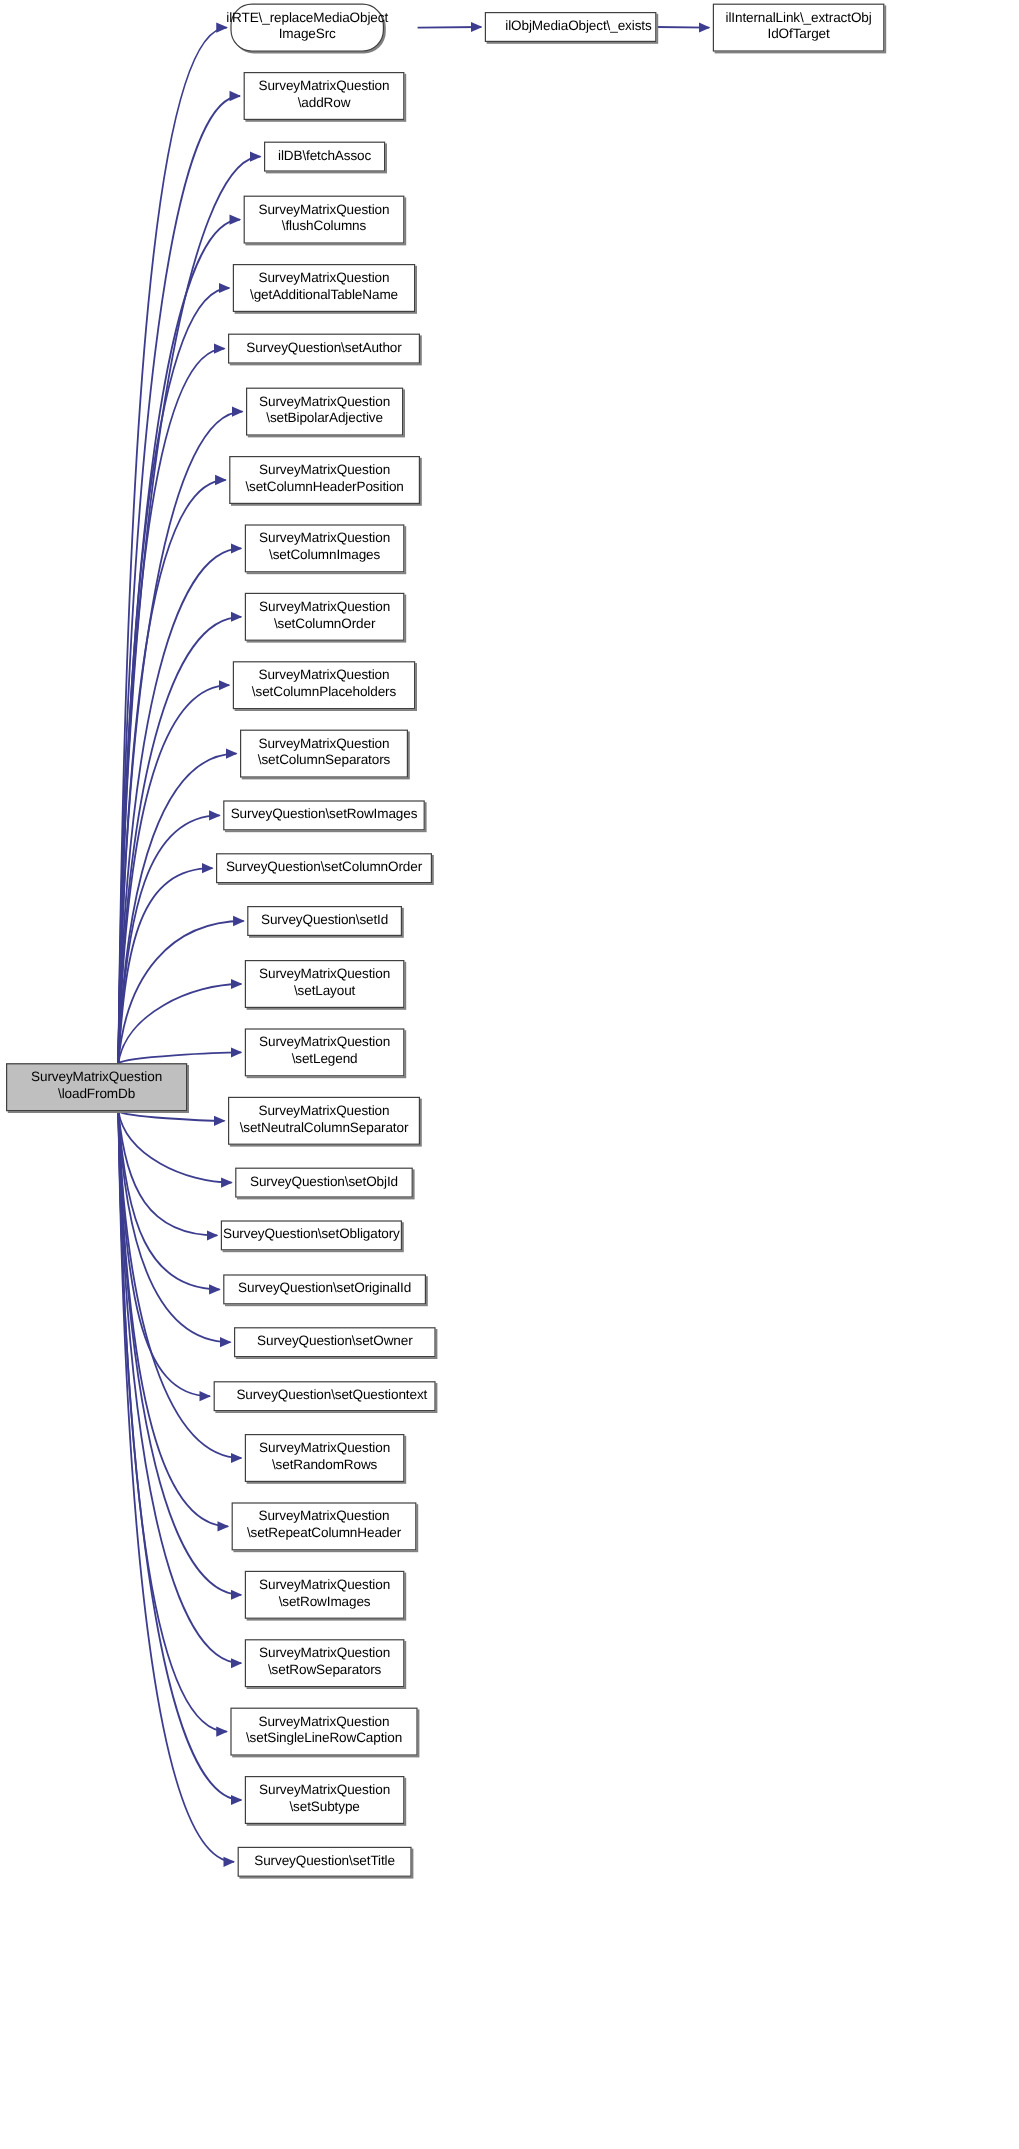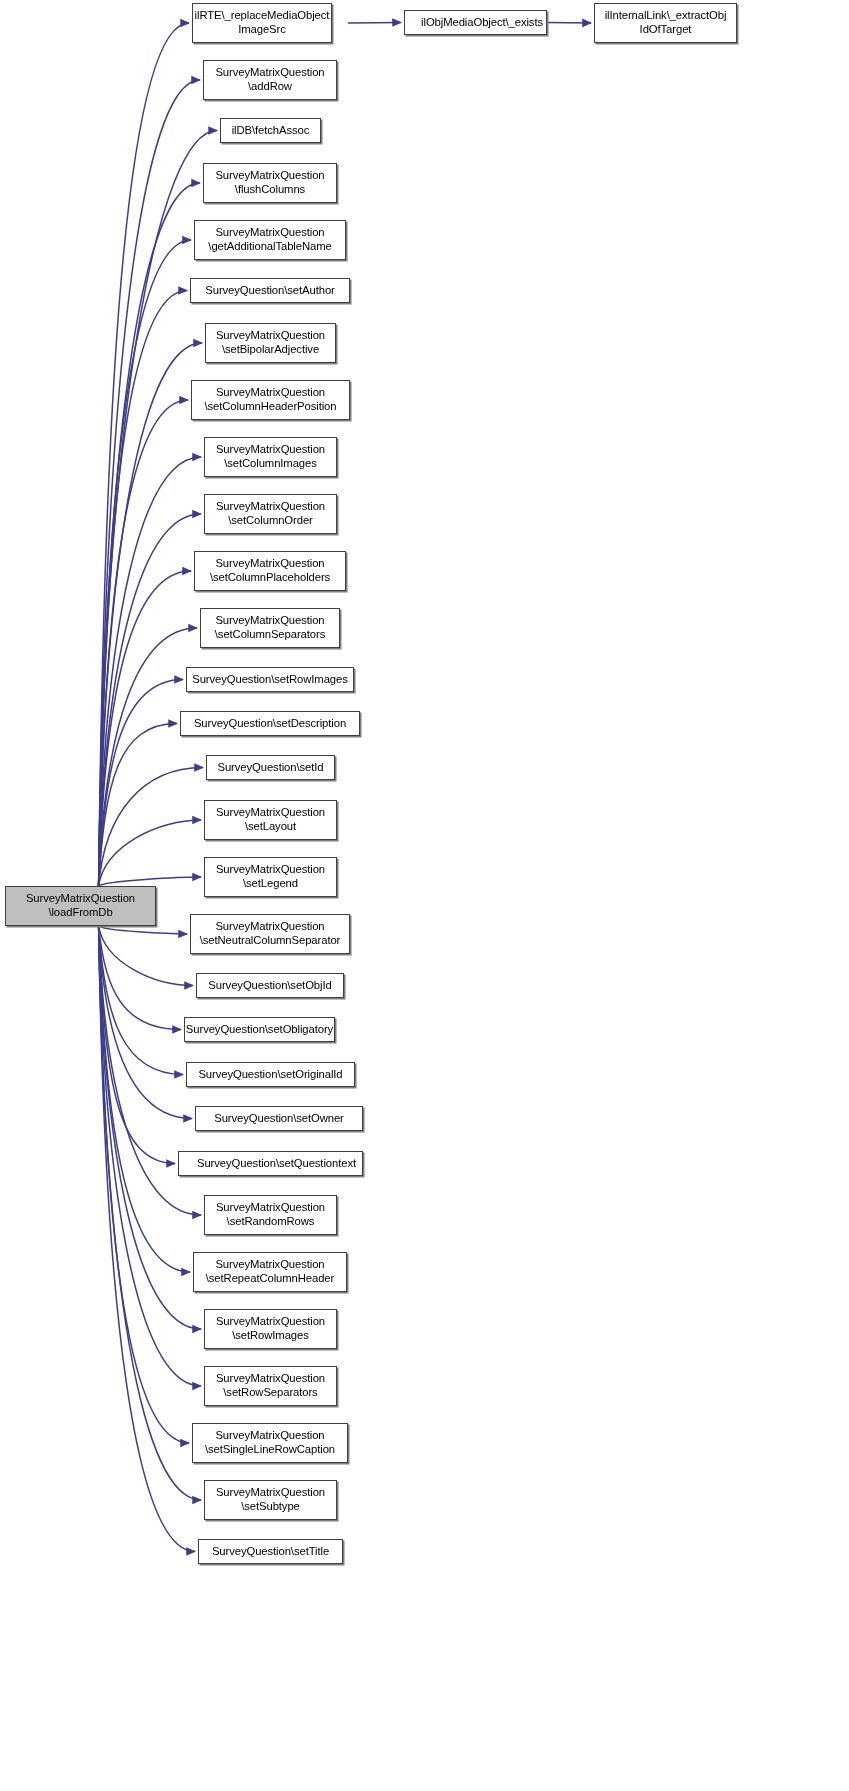--- a/index.html
+++ b/index.html
@@ -54,21 +54,21 @@
       <path d="M 98.62 926 C 104.62 1281.88, 141 1500, 201 1500" fill="none" stroke="#3d3d8f" stroke-width="1.5" marker-end="url(#arrowhead)"></path>
       <path d="M 98.62 926 C 104.62 1313.81, 135 1551.5, 195 1551.5" fill="none" stroke="#3d3d8f" stroke-width="1.5" marker-end="url(#arrowhead)"></path>
       <path d="M 348 23 L 401 22.5" fill="none" stroke="#3d3d8f" stroke-width="1.5" marker-end="url(#arrowhead)"></path>
       <path d="M 547 22.5 L 591 23" fill="none" stroke="#3d3d8f" stroke-width="1.5" marker-end="url(#arrowhead)"></path>
     </svg>
   <div id="nodes">
       <div class="node current" style="left: 5px; top: 886px; width: 151px; height: 40px;">
         <span>SurveyMatrixQuestion
 \loadFromDb</span>
       </div>
-      <div class="node" style="left: 192px; top: 3px; width: 140px; height: 40px;">
+      <div class="node" style="left: 192px; top: 3px; width: 128px; height: 40px; border-radius: 18px;">
         <span>ilRTE\_replaceMediaObject
 ImageSrc</span>
       </div>
       <div class="node" style="left: 203px; top: 60px; width: 134px; height: 40px;">
         <span>SurveyMatrixQuestion
 \addRow</span>
       </div>
       <div class="node" style="left: 220px; top: 118px; width: 101px; height: 25px;">
         <span>ilDB\fetchAssoc</span>
       </div>
@@ -104,21 +104,21 @@
 \setColumnPlaceholders</span>
       </div>
       <div class="node" style="left: 200px; top: 608px; width: 140px; height: 40px;">
         <span>SurveyMatrixQuestion
 \setColumnSeparators</span>
       </div>
       <div class="node" style="left: 186px; top: 667px; width: 168px; height: 25px;">
         <span>SurveyQuestion\setRowImages</span>
       </div>
       <div class="node" style="left: 180px; top: 711px; width: 180px; height: 25px;">
-        <span>SurveyQuestion\setDescription</span>
+        <span>SurveyQuestion\setColumnOrder</span>
       </div>
       <div class="node" style="left: 206px; top: 755px; width: 129px; height: 25px;">
         <span>SurveyQuestion\setId</span>
       </div>
       <div class="node" style="left: 204px; top: 800px; width: 133px; height: 40px;">
         <span>SurveyMatrixQuestion
 \setLayout</span>
       </div>
       <div class="node" style="left: 204px; top: 857px; width: 133px; height: 40px;">
         <span>SurveyMatrixQuestion

